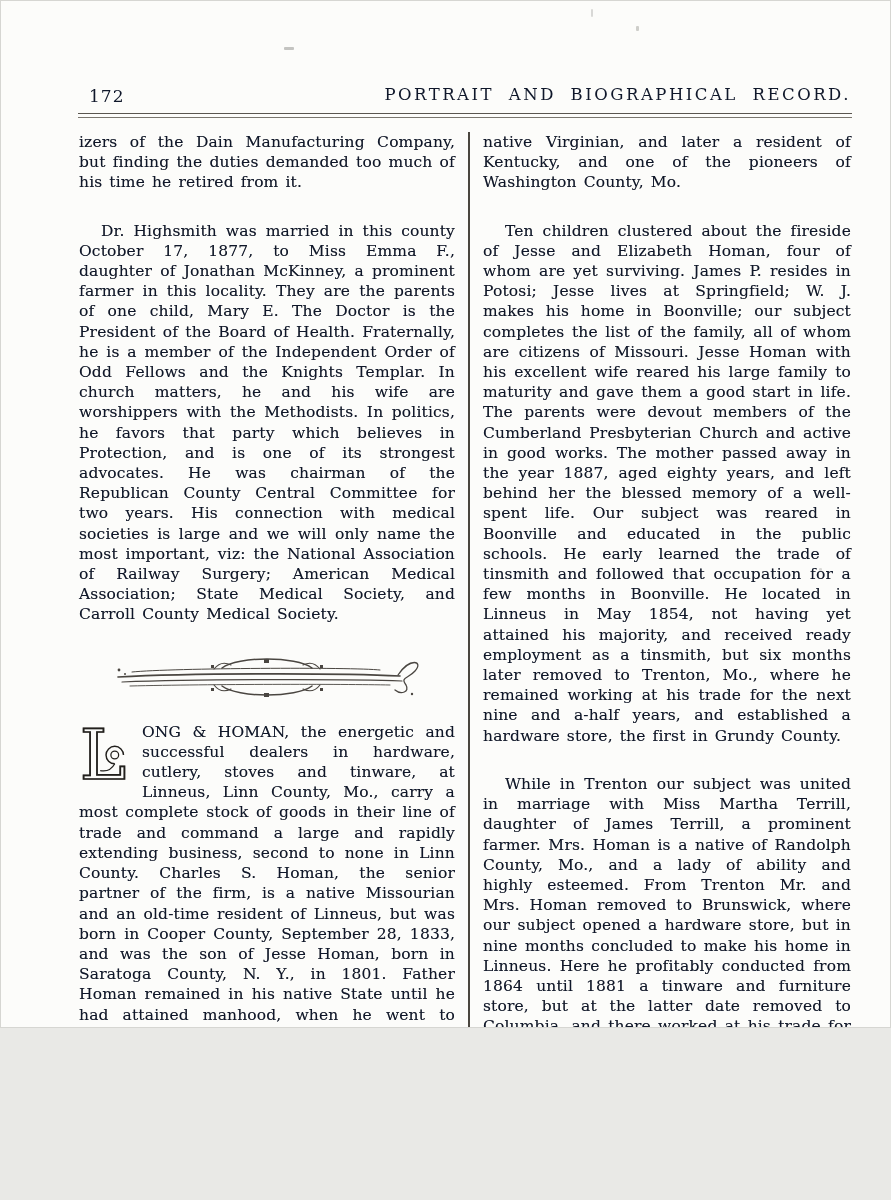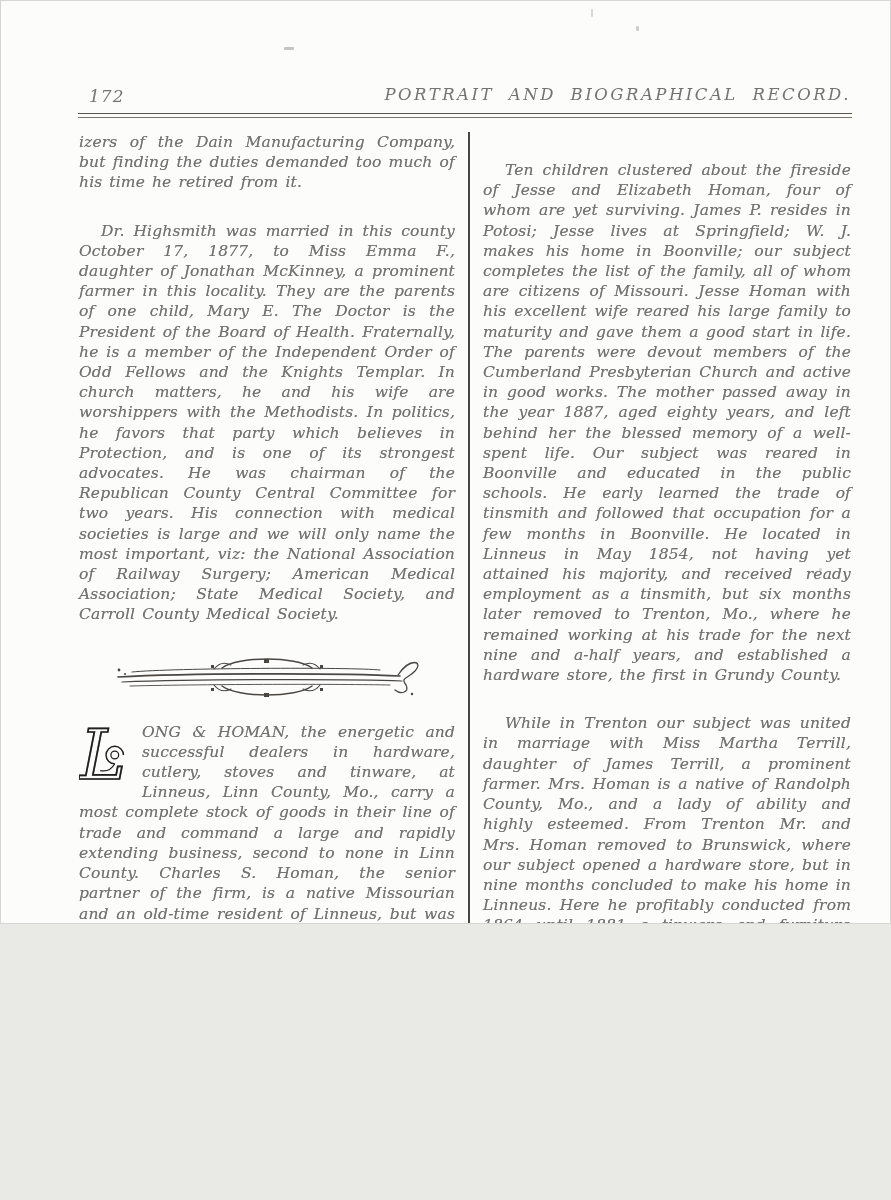--- a/index.html
+++ b/index.html
@@ -1,26 +1,25 @@
 <!DOCTYPE html>
 <html><head>
 <meta charset="utf-8">
 <style>
   html,body{margin:0;padding:0;background:#e9e9e6;}
   .page{
     position:relative;
-    width:891px;height:924px;
+    width:891px;height:1028px;
     margin:0 auto;
     background:#fcfcfa;
     border:1px solid #d6d6d2;
     box-sizing:border-box;
     font-family:"DejaVu Serif","Liberation Serif",serif;
-    color:#737373;
+    color:#0f172a;
     overflow:hidden;
-    font-style:italic;
   }
   
   .running-head{position:absolute;top:84px;left:78px;width:772px;height:22px;}
   .page-number{position:absolute;left:10px;top:1px;font-size:17px;letter-spacing:1px;}
   .header-title{display:block;text-align:right;font-size:16.5px;letter-spacing:2.5px;word-spacing:7px;}
   .double-rule{
     position:absolute;top:112px;left:77px;width:774px;height:5px;
     border-top:1.5px solid #5a564f;border-bottom:1px solid #7a766e;
     box-sizing:border-box;
   }
@@ -108,20 +107,21 @@
             <circle cx="36" cy="31" r="4" stroke-width="1.3"></circle>
             <path d="M36 40 q -5 9 -15 7" stroke-width="1.3"></path>
           </g>
         </svg><span>ONG &amp; HOMAN, the energetic and successful dealers in hardware, cutlery, stoves and tinware, at Linneus, Linn County, Mo., carry a most complete stock of goods in their line of trade and command a large and rapidly extending business, second to none in Linn County.  Charles S. Homan, the senior partner of the firm, is a native Missourian and an old-time resident of Linneus, but was born in Cooper County, September 28, 1833, and was the son of Jesse Homan, born in Saratoga County, N. Y., in 1801.  Father Homan remained in his native State until he had attained manhood, when he went to Kentucky, and from that State emigrated to Missouri, settling in Potosi, Washington County, and engaging in the trade of cabinet-maker.  He afterward removed to Cooper County, where he died at the advanced age of four-score and one years.  Father Homan married in Washington County Miss Elizabeth Edgar, daughter of James Edgar, a</span>
       </p>
     </div>
 
     <div class="col-rule"></div>
 
     <div class="col-right">
+      <p>native Virginian, and later a resident of Kentucky, and one of the pioneers of Washington County, Mo.</p>
       <p class="indent">Ten children clustered about the fireside of Jesse and Elizabeth Homan, four of whom are yet surviving.  James P. resides in Potosi; Jesse lives at Springfield; W. J. makes his home in Boonville; our subject completes the list of the family, all of whom are citizens of Missouri.  Jesse Homan with his excellent wife reared his large family to maturity and gave them a good start in life.  The parents were devout members of the Cumberland Presbyterian Church and active in good works.  The mother passed away in the year 1887, aged eighty years, and left behind her the blessed memory of a well-spent life.  Our subject was reared in Boonville and educated in the public schools.  He early learned the trade of tinsmith and followed that occupation for a few months in Boonville.  He located in Linneus in May 1854, not having yet attained his majority, and received ready employment as a tinsmith, but six months later removed to Trenton, Mo., where he remained working at his trade for the next nine and a-half years, and established a hardware store, the first in Grundy County.</p>
       <p class="indent">While in Trenton our subject was united in marriage with Miss Martha Terrill, daughter of James Terrill, a prominent farmer.  Mrs. Homan is a native of Randolph County, Mo., and a lady of ability and highly esteemed.  From Trenton Mr. and Mrs. Homan removed to Brunswick, where our subject opened a hardware store, but in nine months concluded to make his home in Linneus.  Here he profitably conducted from 1864 until 1881 a tinware and furniture store, but at the latter date removed to Columbia, and there worked at his trade for three years, at the expiration of this time returning to Linneus.  Here he worked in a store until February 2, 1891, when he bought out C. F. Collins and has since been prosperously engaged in his present business.  Our subject is a valued member of the Independent Order of Odd Fellows, is Past Grand in the order, and has represented Linneus Lodge No. 52 in the Grand Lodge of Missouri.  Politically he is an active member of the People's Party, and</p>
     </div>
   </div>
 
   <div class="speck s1"></div>
   <div class="speck s2"></div>
   <div class="speck s3"></div>
   <div class="speck s4"></div>
 </div>

